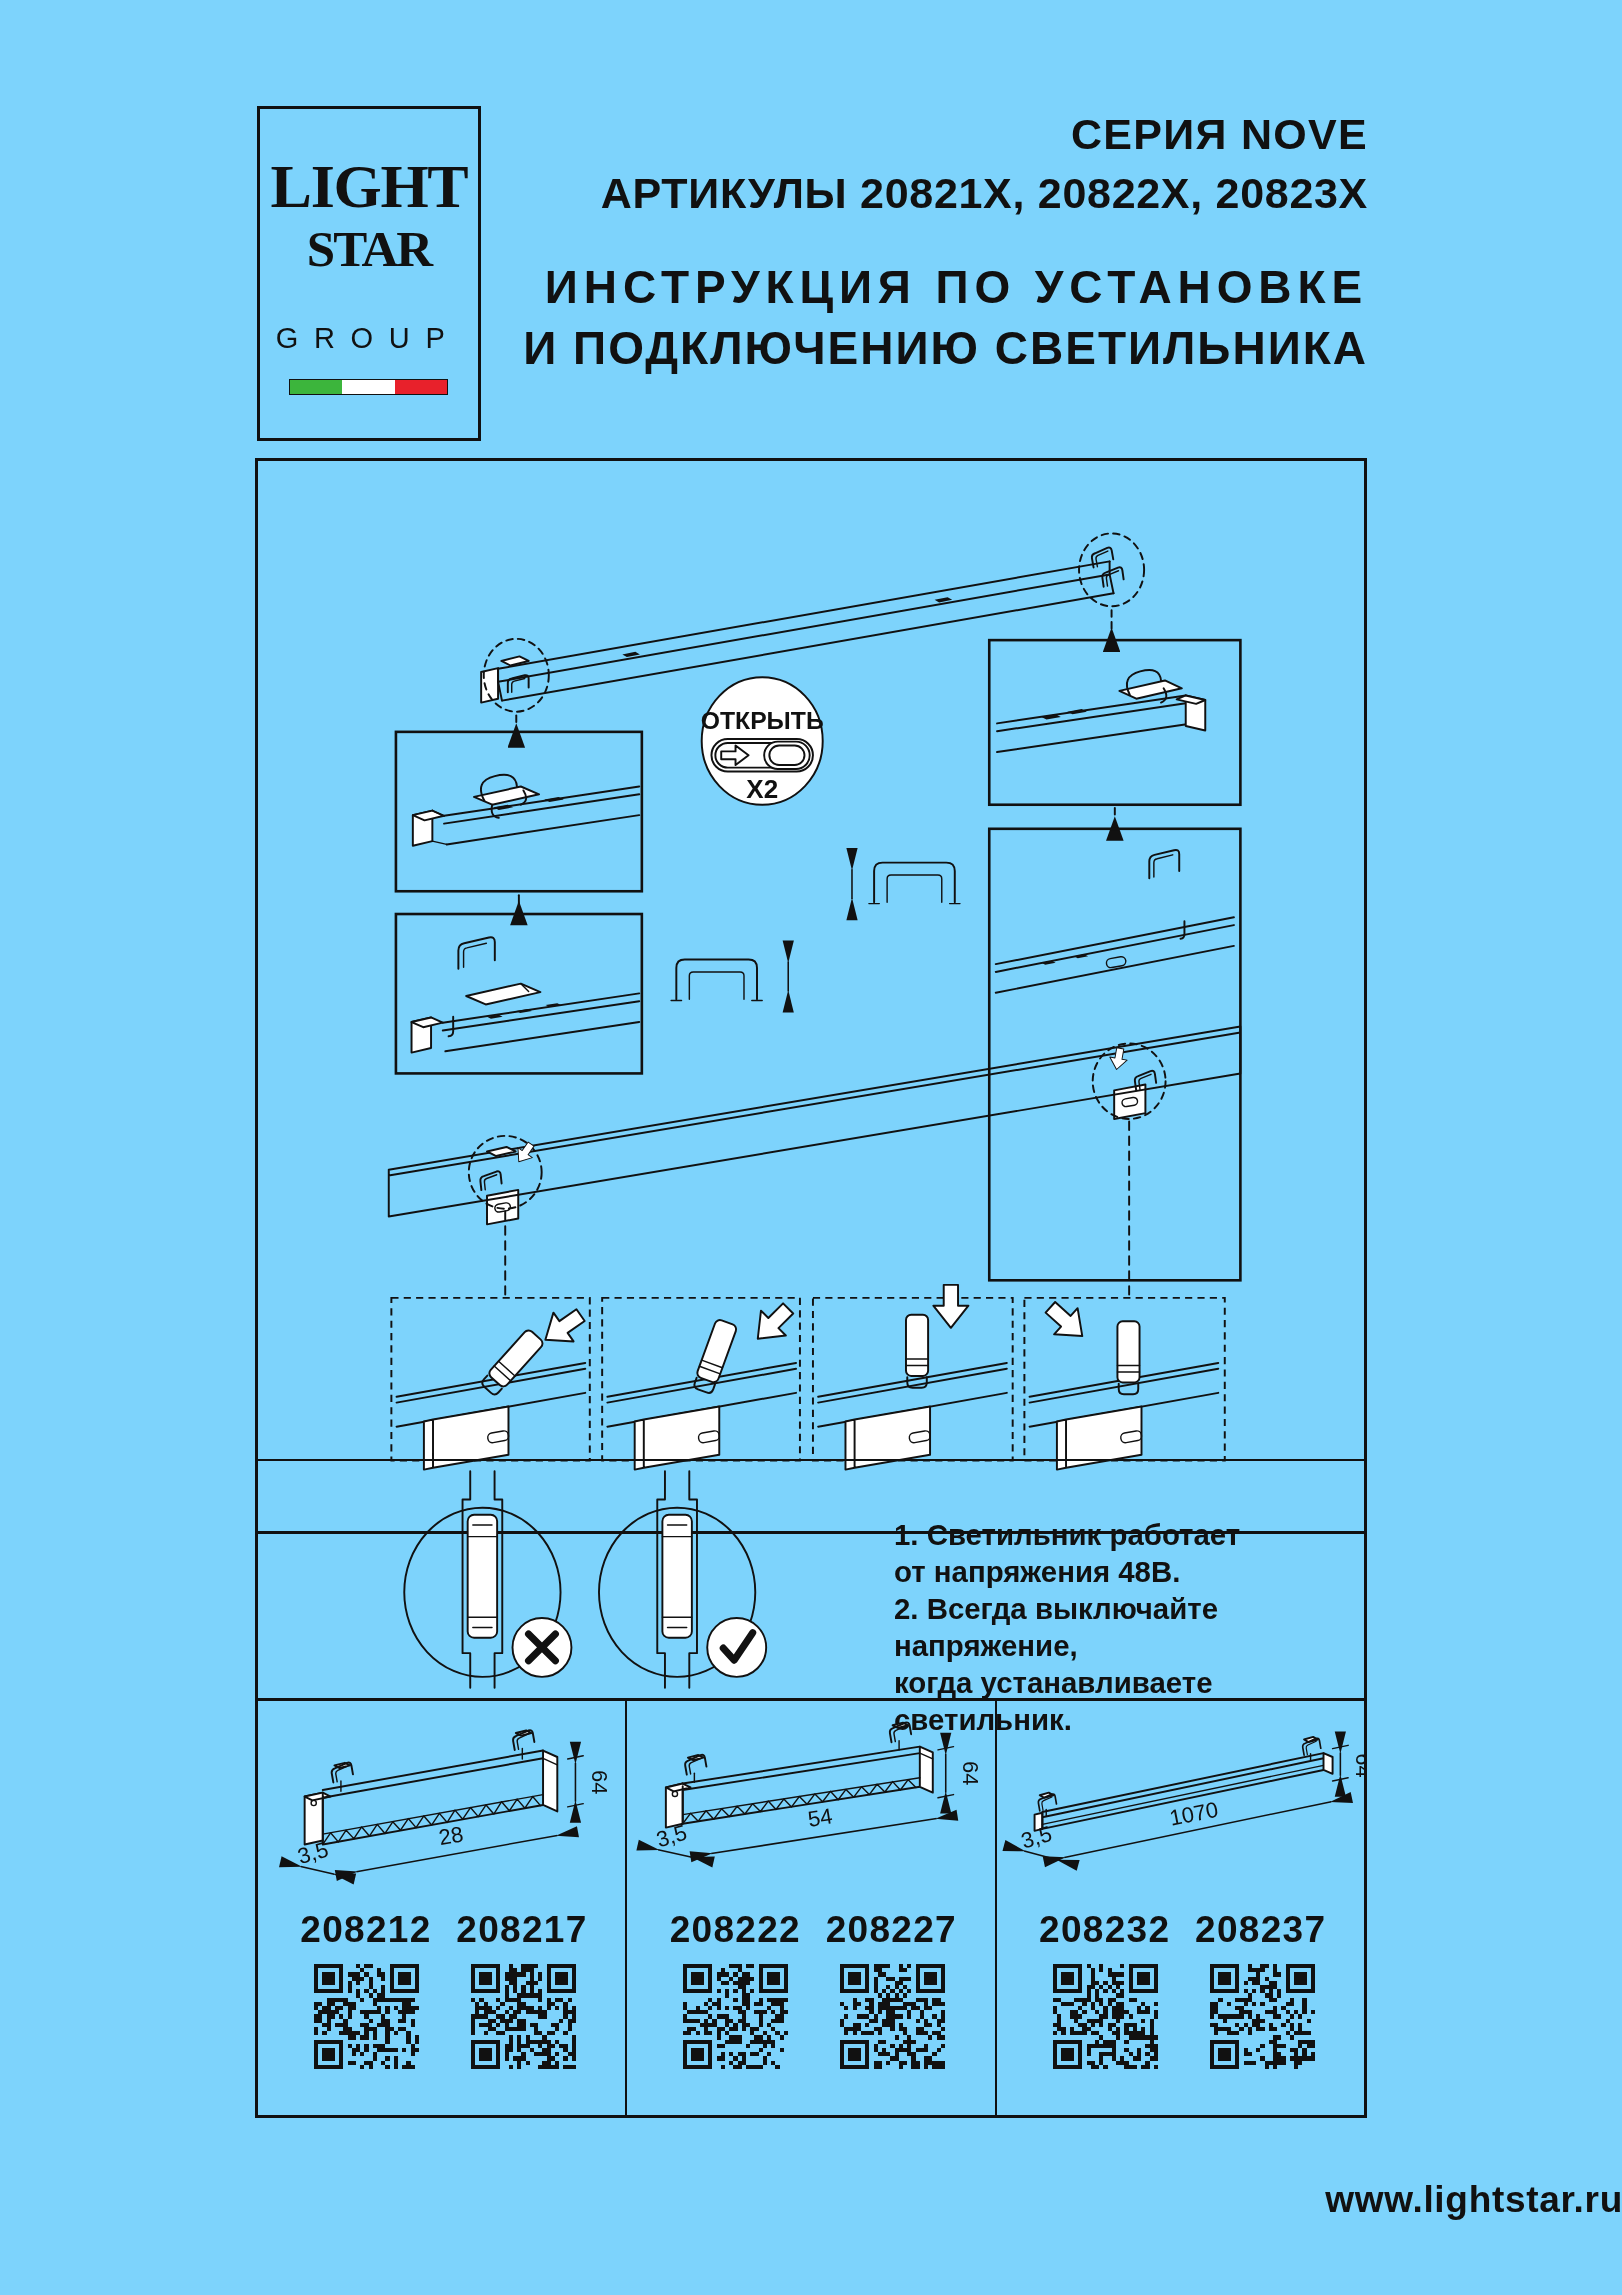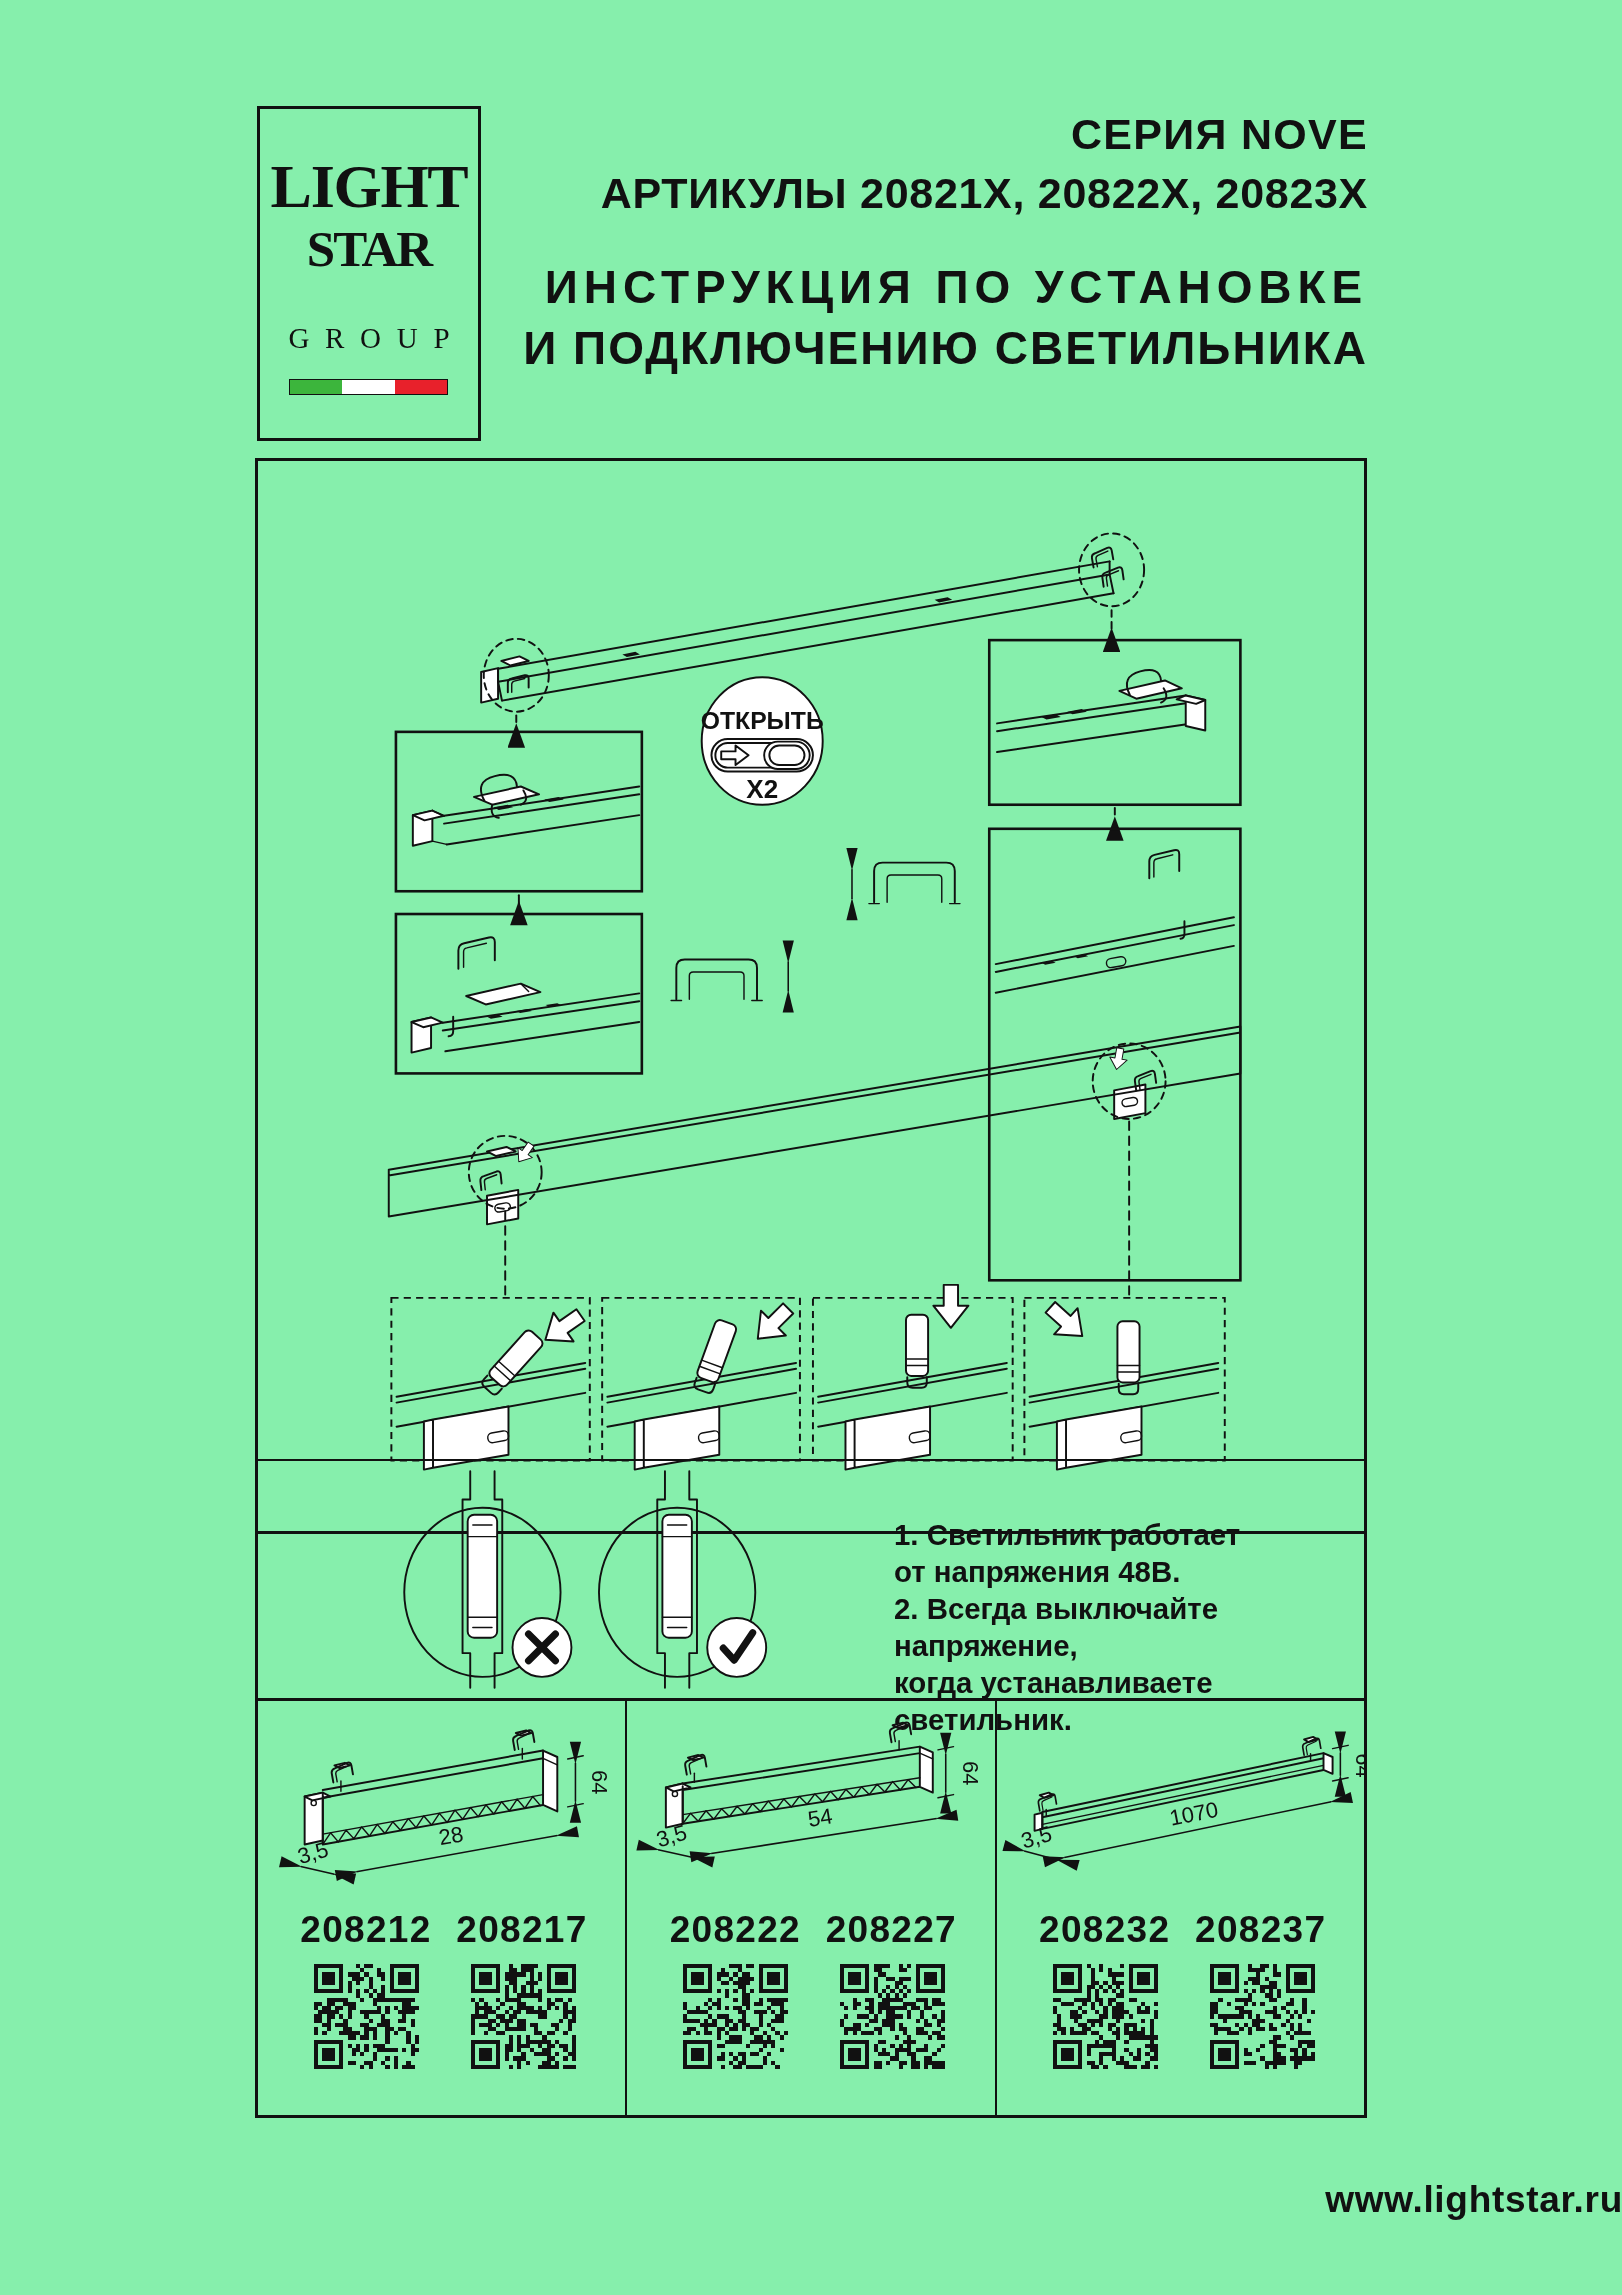--- a/index.html
+++ b/index.html
@@ -1,29 +1,29 @@
 <!DOCTYPE html>
 <html style="font-size:10.5px"><head>
 <meta charset="utf-8">
 <style>
   html,body{margin:0;padding:0;background:#fff;}
-  .page{position:relative;width:1623px;height:2295px;background:#86efac;overflow:hidden;
+  .page{position:relative;width:1623px;height:2295px;background:#7dd3fc;overflow:hidden;
         font-family:"Liberation Sans",sans-serif;color:#111;}
 
   
   .logo-box{position:absolute;left:257px;top:106px;width:224px;height:335px;
             border:3.9px solid #111;box-sizing:border-box;}
   .logo-light{position:absolute;left:0;right:0;top:46px;text-align:center;
               font-family:"Liberation Serif",serif;font-weight:700;font-size:62px;
               letter-spacing:-1.3px;line-height:1;}
   .logo-star{position:absolute;left:0;right:0;top:115px;text-align:center;
              font-family:"Liberation Serif",serif;font-weight:700;font-size:51px;
              letter-spacing:-2px;line-height:1;}
-  .logo-group{position:absolute;left:0;right:0;top:215px;text-align:center;
-              font-weight:400;font-size:29px;letter-spacing:15.7px;text-indent:15.7px;line-height:1;font-family:Liberation Serif, serif;}
+  .logo-group{position:absolute;left:0;right:0;top:215px;text-align:left;
+              font-weight:400;font-size:29px;letter-spacing:15.7px;text-indent:15.7px;line-height:1;}
   .logo-flag{position:absolute;left:29px;top:270px;width:157px;height:14.4px;
              border:1.3px solid #111;display:flex;}
   .logo-flag span{flex:1;}
 
   
   .mh{position:absolute;right:255px;white-space:nowrap;text-align:center;font-weight:700;}
   .mh-series{top:110px;font-size:43px;letter-spacing:1.3px;}
   .mh-articles{top:169px;font-size:43px;letter-spacing:0.7px;}
   .mh-title1{top:260px;font-size:46px;letter-spacing:5.9px;margin-left:46px;}
   .mh-title2{top:321px;font-size:46px;letter-spacing:2px;}

